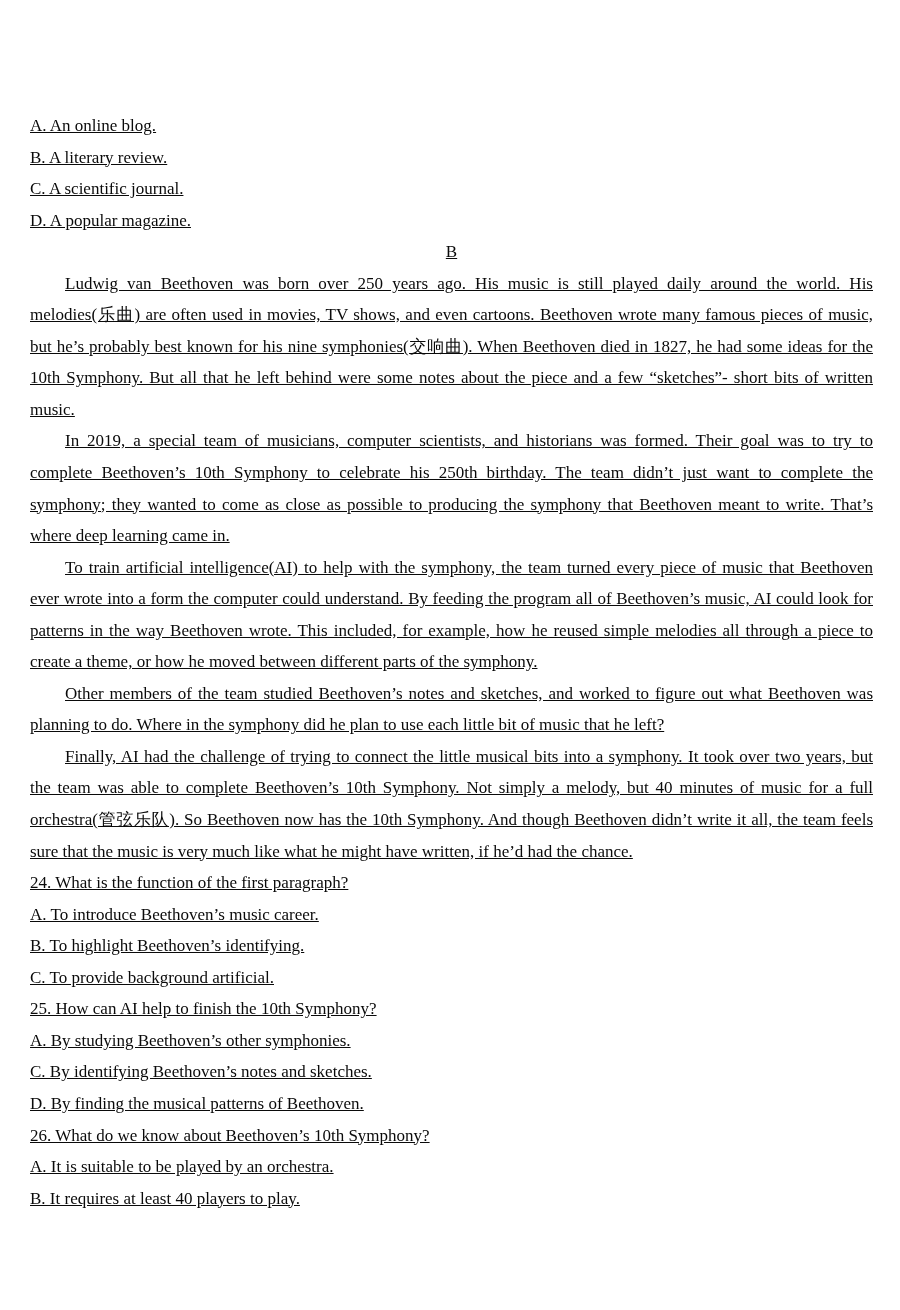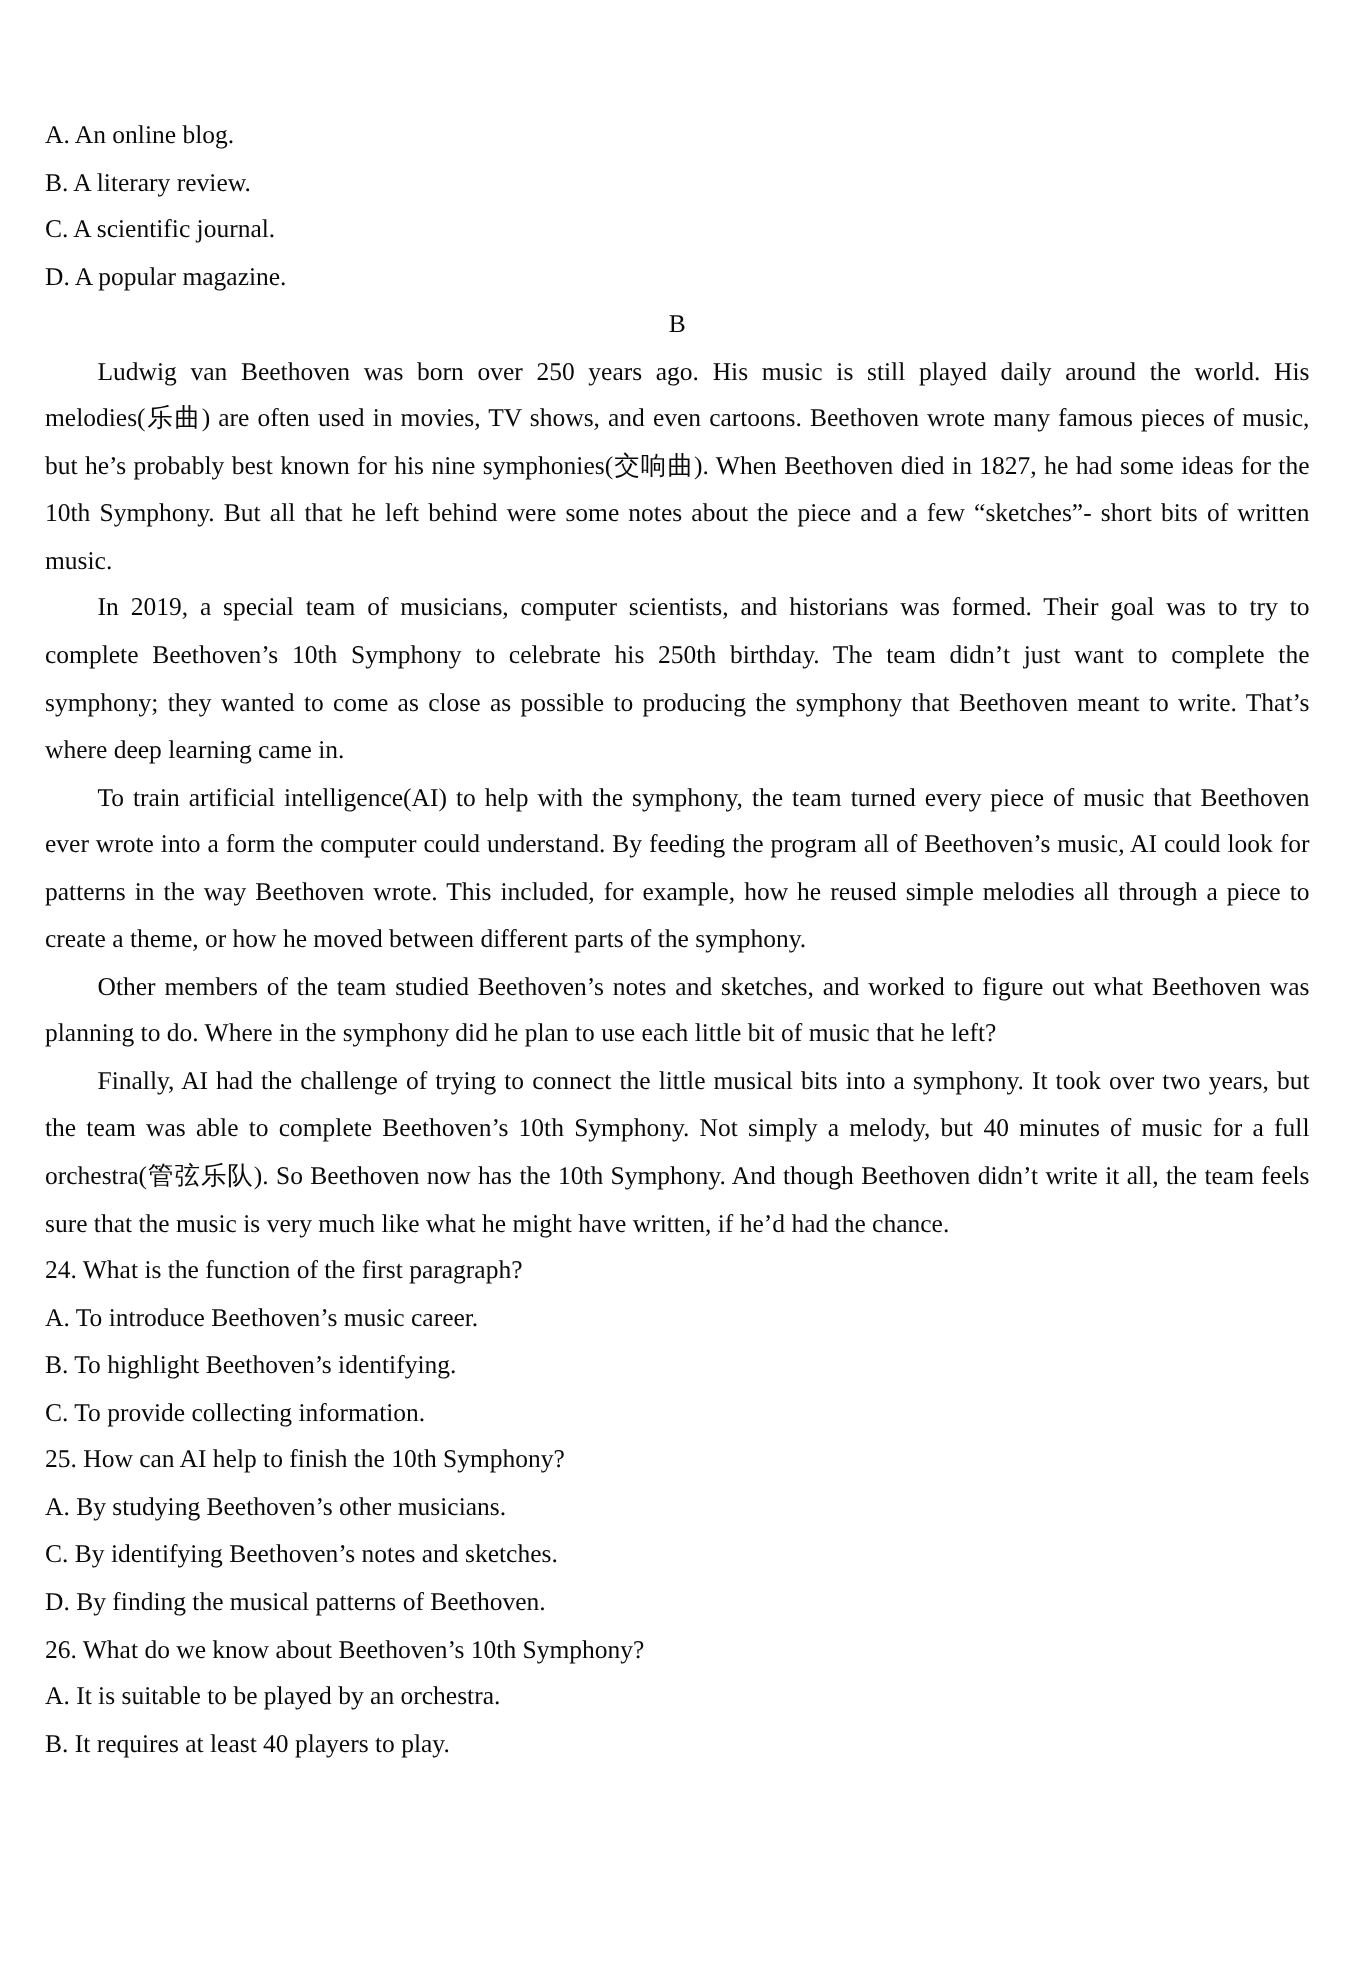--- a/index.html
+++ b/index.html
@@ -11,22 +11,23 @@
     width: 900px;
     height: 1310px;
     overflow: hidden;
     font-family: "Liberation Serif", "DejaVu Serif", serif;
     font-size: 17px;
     color: #0a0a0a;
   }
   .page {
     box-sizing: border-box;
     width: 900px;
-    padding: 74px 27px 0 30px;
+    padding: 110px 27px 0 30px;
     line-height: 31.55px;
+    text-decoration: underline;
   }
   .opt-line, .stem-line {
     margin: 0;
     text-align: left;
     white-space: nowrap;
   }
   .section-header {
     margin: 0;
     text-align: center;
   }
@@ -51,26 +52,26 @@
   <p class="para">Ludwig van Beethoven was born over 250 years ago. His music is still played daily around the world. His melodies(乐曲) are often used in movies, TV shows, and even cartoons. Beethoven wrote many famous pieces of music, but he’s probably best known for his nine symphonies(交响曲). When Beethoven died in 1827, he had some ideas for the 10th Symphony. But all that he left behind were some notes about the piece and a few “sketches”- short bits of written music.</p>
   <p class="para">In 2019, a special team of musicians, computer scientists, and historians was formed. Their goal was to try to complete Beethoven’s 10th Symphony to celebrate his 250th birthday. The team didn’t just want to complete the symphony; they wanted to come as close as possible to producing the symphony that Beethoven meant to write. That’s where deep learning came in.</p>
   <p class="para">To train artificial intelligence(AI) to help with the symphony, the team turned every piece of music that Beethoven ever wrote into a form the computer could understand. By feeding the program all of Beethoven’s music, AI could look for patterns in the way Beethoven wrote. This included, for example, how he reused simple melodies all through a piece to create a theme, or how he moved between different parts of the symphony.</p>
   <p class="para">Other members of the team studied Beethoven’s notes and sketches, and worked to figure out what Beethoven was planning to do. Where in the symphony did he plan to use each little bit of music that he left?</p>
   <p class="para">Finally, AI had the challenge of trying to connect the little musical bits into a symphony. It took over two years, but the team was able to complete Beethoven’s 10th Symphony. Not simply a melody, but 40 minutes of music for a full orchestra(管弦乐队). So Beethoven now has the 10th Symphony. And though Beethoven didn’t write it all, the team feels sure that the music is very much like what he might have written, if he’d had the chance.</p>
 
   <div>
     <div class="stem-line">24. What is the function of the first paragraph?</div>
     <div class="opt-line">A. To introduce Beethoven’s music career.</div>
     <div class="opt-line">B. To highlight Beethoven’s identifying.</div>
-    <div class="opt-line">C. To provide collecting information.</div>
+    <div class="opt-line">C. To provide background artificial.</div>
   </div>
 
   <div>
     <div class="stem-line">25. How can AI help to finish the 10th Symphony?</div>
-    <div class="opt-line">A. By studying Beethoven’s other musicians.</div>
+    <div class="opt-line">A. By studying Beethoven’s other symphonies.</div>
     <div class="opt-line">C. By identifying Beethoven’s notes and sketches.</div>
     <div class="opt-line">D. By finding the musical patterns of Beethoven.</div>
   </div>
 
   <div>
     <div class="stem-line">26. What do we know about Beethoven’s 10th Symphony?</div>
     <div class="opt-line">A. It is suitable to be played by an orchestra.</div>
     <div class="opt-line">B. It requires at least 40 players to play.</div>
   </div>
 

